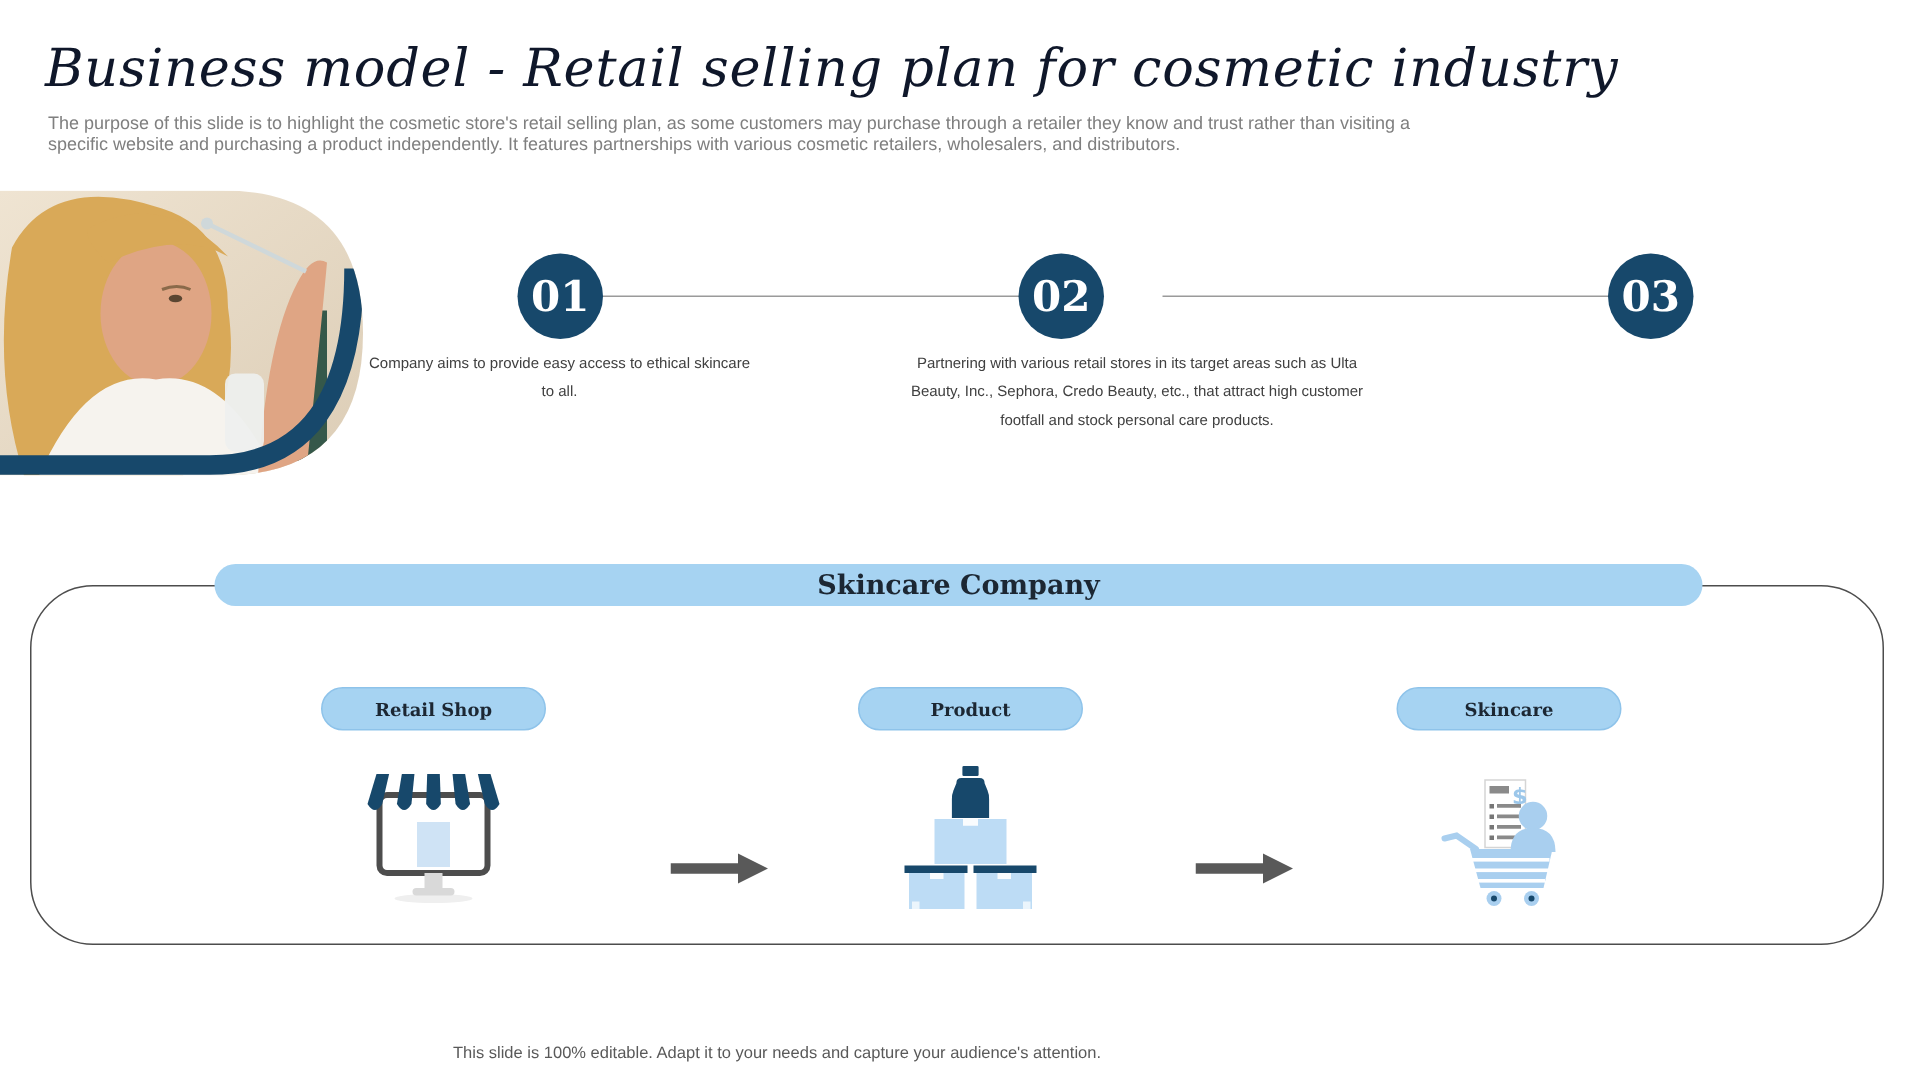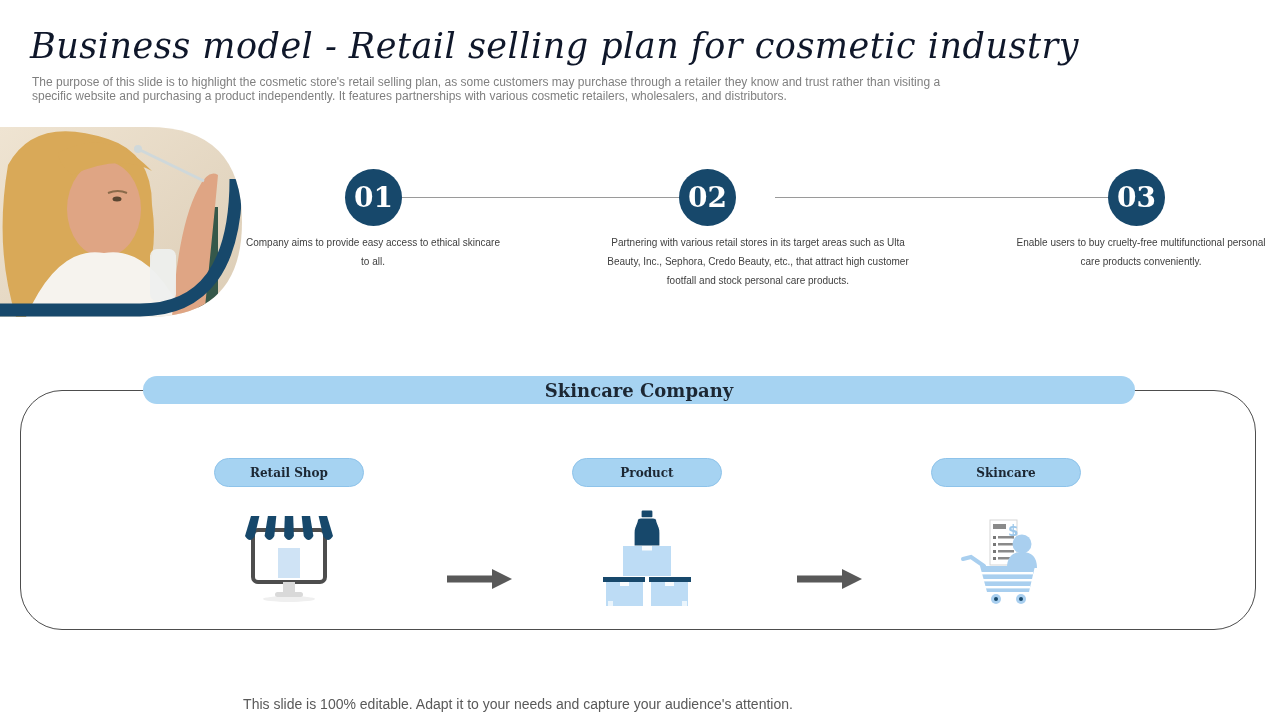--- a/index.html
+++ b/index.html
@@ -53,21 +53,21 @@
     font-weight: bold;
     font-size: 28px;
     display: flex;
     align-items: center;
     justify-content: center;
     top: 169px;
     z-index: 2;
   }
   .circle-1 { left: 345px; }
   .circle-2 { left: 679px; }
-  .circle-3 { left: 1108px; }
+  .circle-3 { left: 1072px; }
   .connector-line {
     position: absolute;
     top: 197px;
     height: 1px;
     background: #9a9a9a;
     z-index: 1;
   }
   .line-1 { left: 400px; width: 320px; }
   .line-2 { left: 775px; width: 338px; }
   .step-text {
@@ -143,21 +143,21 @@
   }
   .arrow-1 { left: 447px; }
   .arrow-2 { left: 797px; }
 
   
   .footer-note {
     position: absolute;
     left: 0; top: 696px;
     width: 1036px;
     text-align: center;
-    font-size: 14px;
+    font-size: 11px;
     color: #595959;
   }
 </style>
 </head>
 <body>
 
 <div class="slide">
 
   <h1 class="title">Business model - Retail selling plan for cosmetic industry</h1>
   <p class="subtitle">The purpose of this slide is to highlight the cosmetic store's retail selling plan, as some customers may purchase through a retailer they know and trust rather than visiting a specific website and purchasing a product independently. It features partnerships with various cosmetic retailers, wholesalers, and distributors.</p>
@@ -200,21 +200,20 @@
 
   <div class="connector-line line-1"></div>
   <div class="connector-line line-2"></div>
 
   <div class="step-circle circle-1">01</div>
   <div class="step-circle circle-2">02</div>
   <div class="step-circle circle-3">03</div>
 
   <div class="step-text step-text-1">Company aims to provide easy access to ethical skincare to all.</div>
   <div class="step-text step-text-2">Partnering with various retail stores in its target areas such as Ulta Beauty, Inc., Sephora, Credo Beauty, etc., that attract high customer footfall and stock personal care products.</div>
-  <div class="step-text step-text-3">Enable users to buy cruelty-free multifunctional personal care products conveniently.</div>
 
   <div class="flow-box"></div>
   <div class="flow-header">Skincare Company</div>
 
   <div class="node-pill pill-retail">Retail Shop</div>
   <div class="node-pill pill-product">Product</div>
   <div class="node-pill pill-customer">Skincare</div>
 
   <div class="node-icon icon-retail">
     <svg width="100" height="100" viewBox="0 0 100 100">

